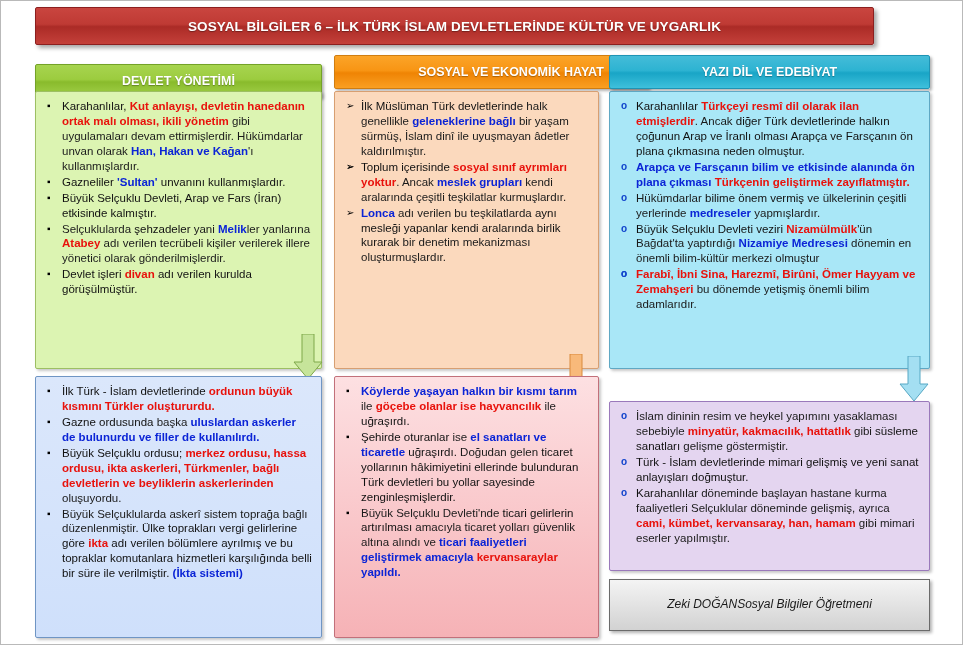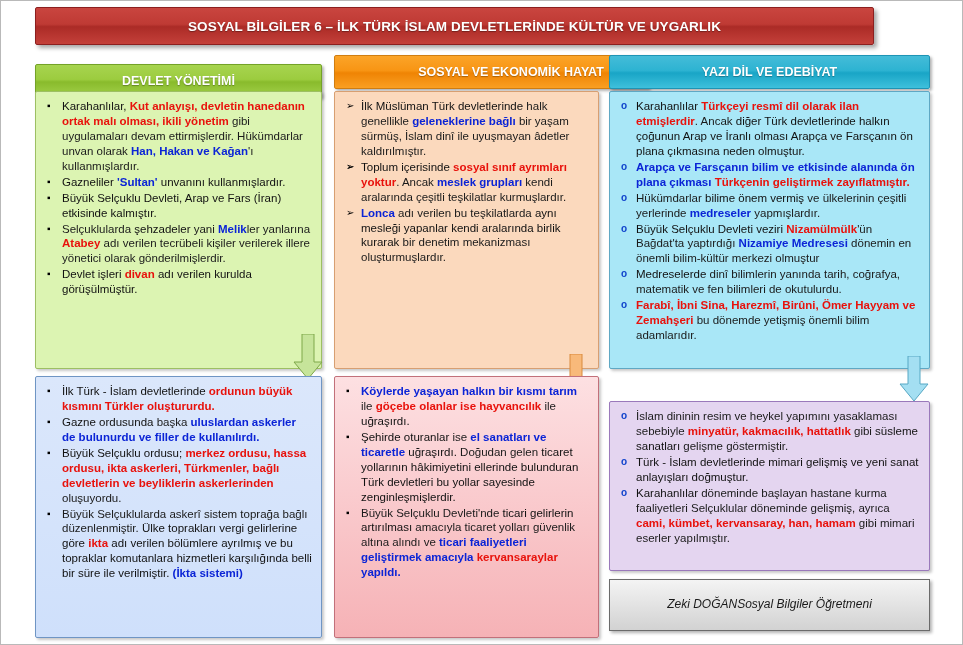--- a/index.html
+++ b/index.html
@@ -226,21 +226,21 @@
       <li><span class="bullet arrow">➢</span><span class="rt"><span class="bl">Lonca</span> adı verilen bu teşkilatlarda <span class="k">aynı mesleği yapanlar kendi aralarında birlik kurarak</span> bir denetim mekanizması oluşturmuşlardır.</span></li>
     </ul>
   </div>
 
   <div class="panel" id="panel-yazi">
     <ul>
       <li><span class="bullet circ">o</span><span class="rt"><span class="k">Karahanlılar</span> <span class="r">Türkçeyi resmî dil olarak ilan etmişlerdir</span>. Ancak <span class="k">diğer Türk devletlerinde halkın çoğunun Arap ve İranlı olması Arapça ve Farsçanın ön plana çıkmasına neden olmuştur.</span></span></li>
       <li><span class="bullet circ">o</span><span class="rt"><span class="bl">Arapça ve Farsçanın bilim ve etkisinde alanında ön plana çıkması</span> <span class="r">Türkçenin geliştirmek zayıflatmıştır.</span></span></li>
       <li><span class="bullet circ">o</span><span class="rt">Hükümdarlar <span class="k">bilime önem vermiş</span> ve ülkelerinin çeşitli yerlerinde <span class="bl">medreseler</span> yapmışlardır.</span></li>
       <li><span class="bullet circ">o</span><span class="rt"><span class="k">Büyük Selçuklu Devleti veziri</span> <span class="r">Nizamülmülk</span>'ün Bağdat'ta yaptırdığı <span class="bl">Nizamiye Medresesi</span> dönemin en önemli bilim-kültür merkezi olmuştur</span></li>
-      <li><span class="bullet circ">o</span><span class="rt"><span class="k">Medreselerde</span> dinî bilimlerin yanında tarih, coğrafya, matematik ve fen bilimleri de okutulurdu.</span></li>
+      <li><span class="bullet circ">o</span></li>
       <li><span class="bullet circ">o</span><span class="rt"><span class="r">Farabî, İbni Sina, Harezmî, Birûni, Ömer Hayyam ve Zemahşeri</span> bu dönemde yetişmiş önemli bilim adamlarıdır.</span></li>
     </ul>
   </div>
 
   <div class="arrow-down" id="arrow-green">
     <svg viewBox="0 0 30 46" width="30" height="46" xmlns="http://www.w3.org/2000/svg">
       <polygon points="9,0 21,0 21,28 29,28 15,45 1,28 9,28" fill="#c6e49a" stroke="#7fa84a" stroke-width="1"></polygon>
     </svg>
   </div>
   <div class="arrow-down" id="arrow-orange">

